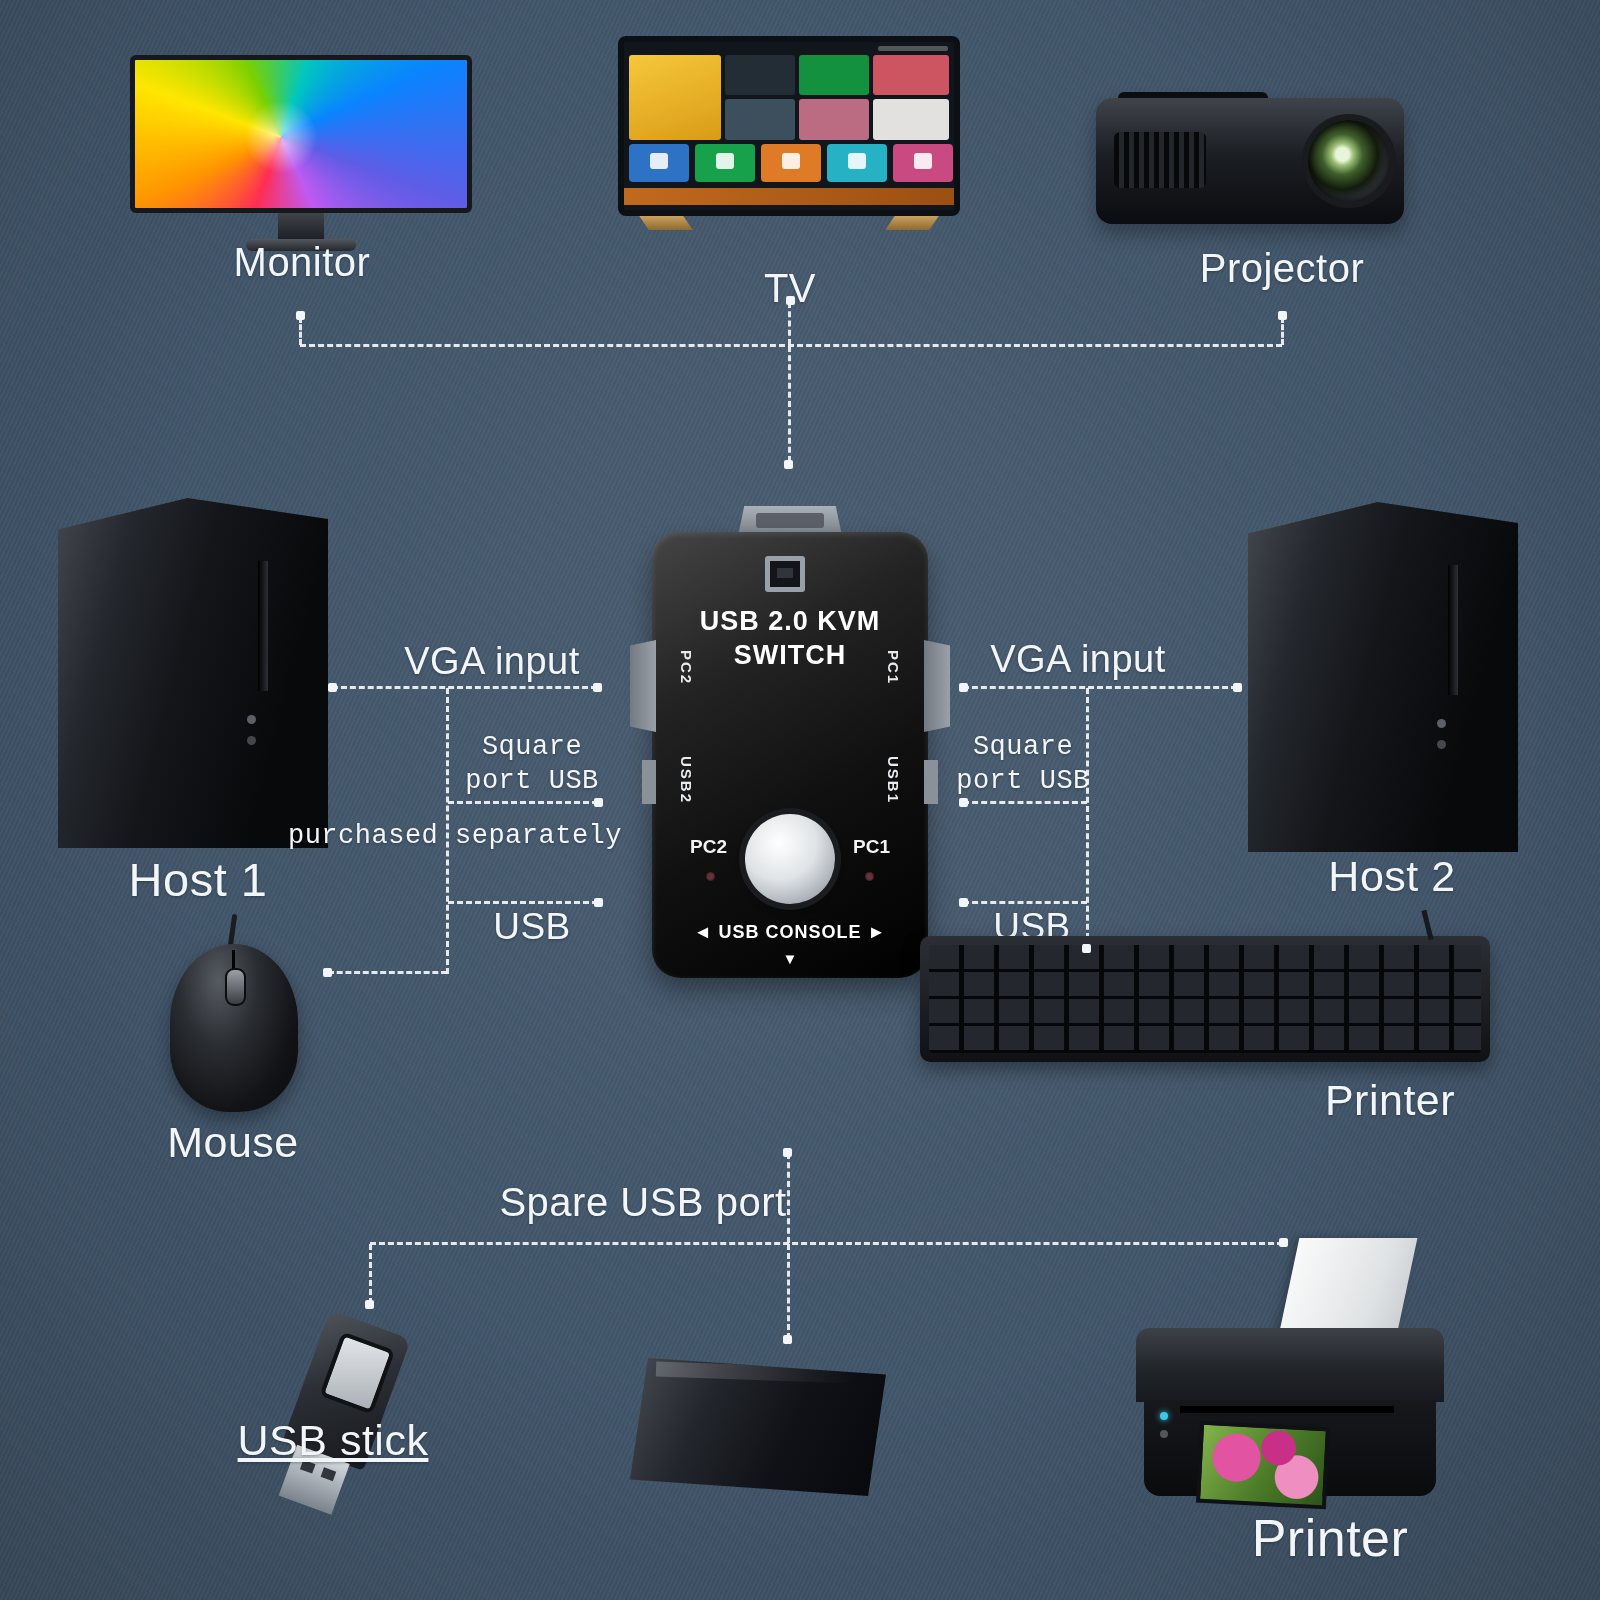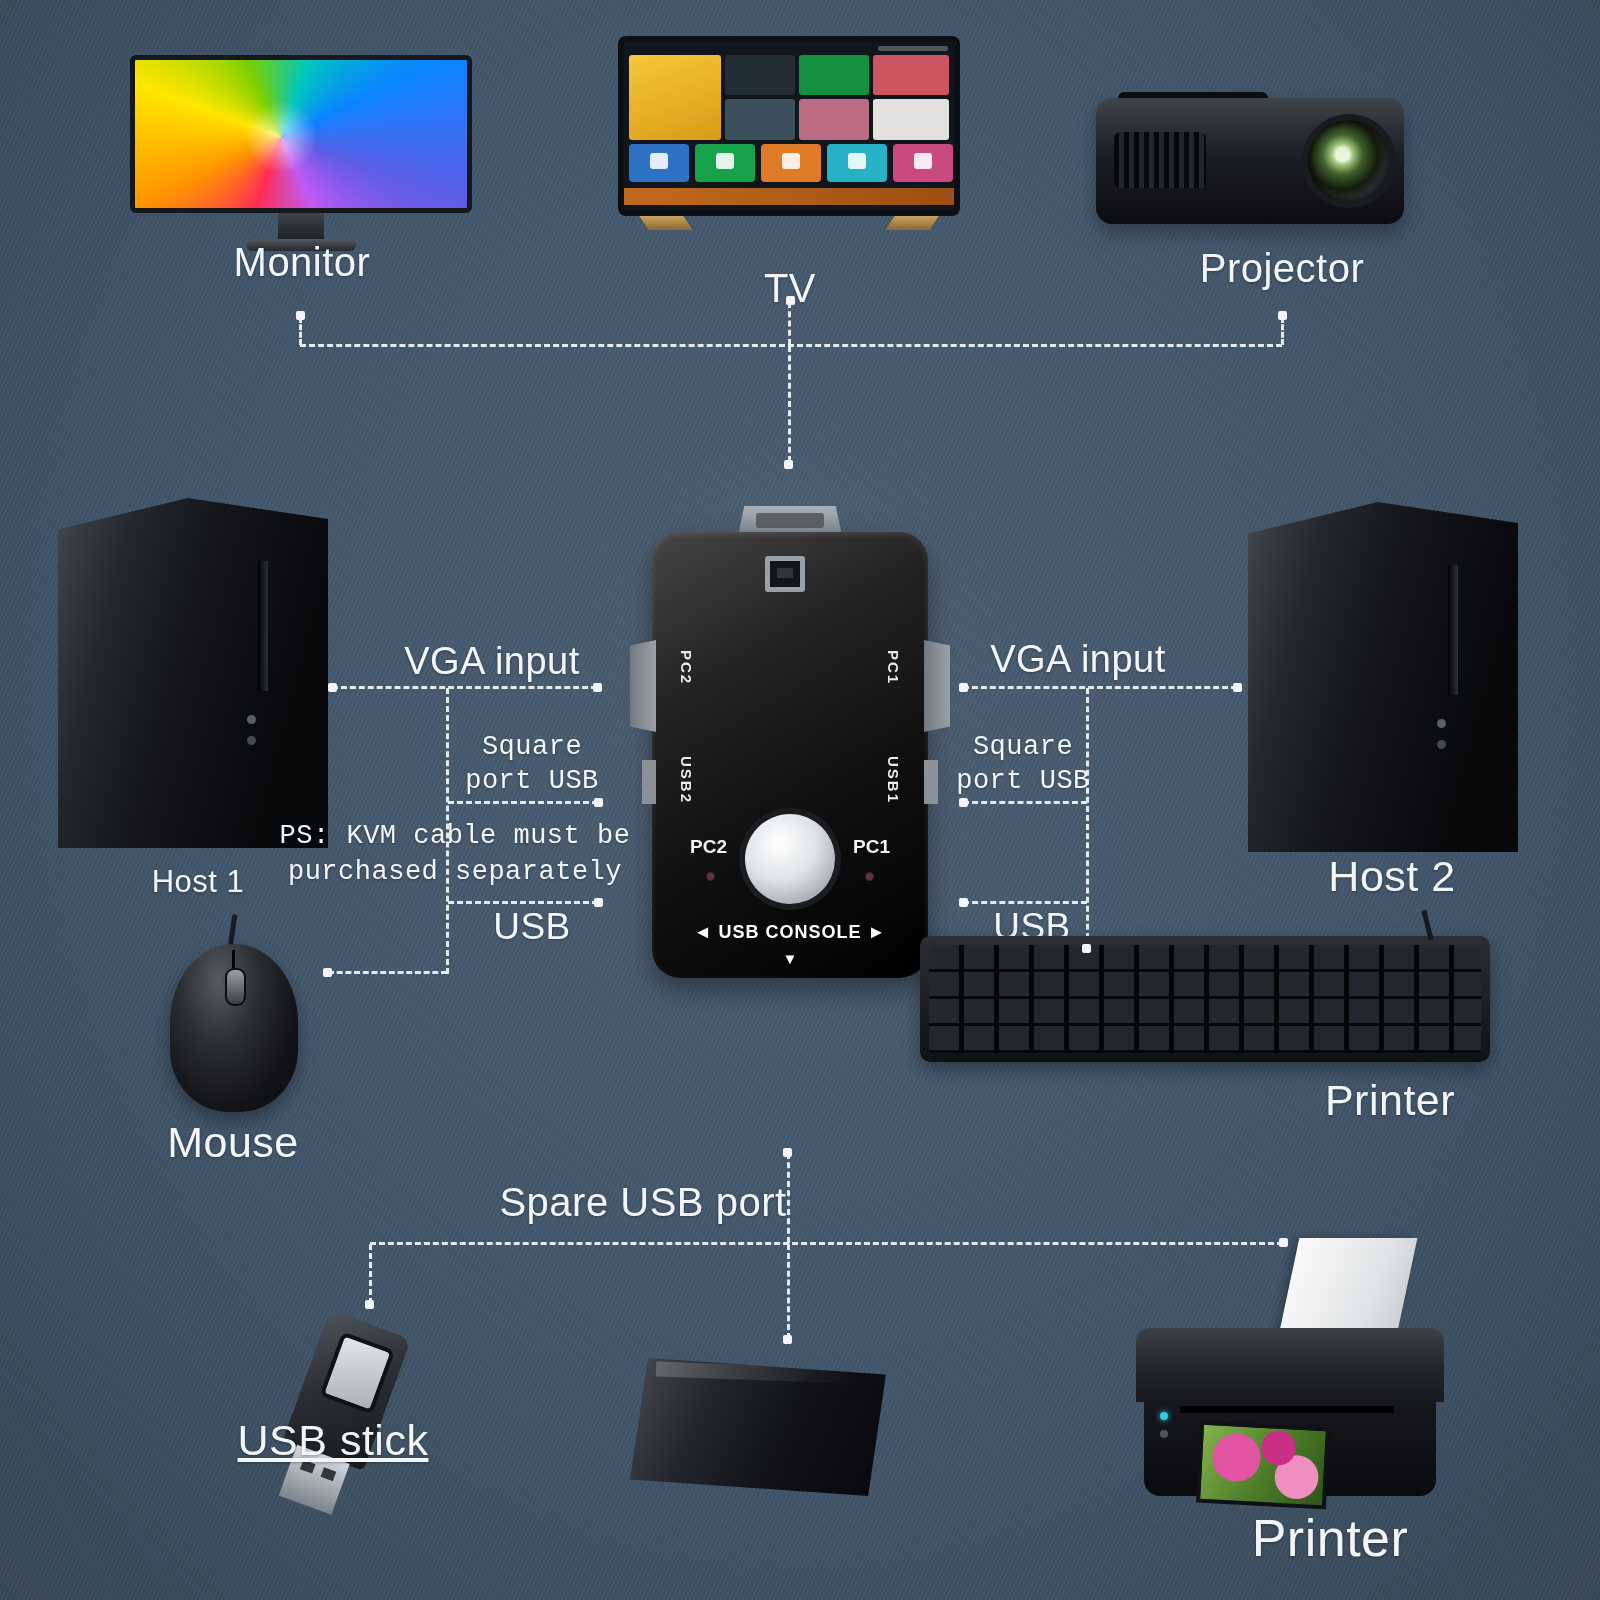--- a/index.html
+++ b/index.html
@@ -23,21 +23,21 @@
   .lbl-tv{left:790px;top:266px;}
   .lbl-projector{left:1282px;top:246px;}
   .lbl-vga-display{left:1035px;top:360px;font-size:36px;}
   .lbl-vga-input-l{left:492px;top:640px;font-size:38px;}
   .lbl-vga-input-r{left:1078px;top:638px;font-size:38px;}
   .lbl-square-l{left:532px;top:730px;font-size:27px;line-height:34px;}
   .lbl-square-r{left:1023px;top:730px;font-size:27px;line-height:34px;}
   .lbl-ps{left:455px;top:818px;font-size:27px;line-height:36px;}
   .lbl-usb-l{left:532px;top:906px;font-size:37px;}
   .lbl-usb-r{left:1032px;top:906px;font-size:37px;}
-  .lbl-host1{left:198px;top:852px;font-size:31px;margin-top:12px;}
+  .lbl-host1{left:198px;top:852px;font-size:47px;}
   .lbl-host2{left:1392px;top:852px;font-size:43px;}
   .lbl-mouse{left:233px;top:1118px;font-size:43px;}
   .lbl-keyboard{left:1390px;top:1076px;font-size:43px;}
   .lbl-spare{left:643px;top:1180px;font-size:40px;}
   .lbl-usb-stick{left:333px;top:1416px;font-size:43px;text-decoration:underline;}
   .lbl-hdd{left:765px;top:1508px;font-size:43px;}
   .lbl-printer{left:1330px;top:1508px;font-size:52px;}
 
   
   .dh{position:absolute;height:0;border-top:3px dashed rgba(243,246,248,.92);}
@@ -294,20 +294,24 @@
   </div>
   <div class="lbl lbl-host2">Host 2</div>
 
   <div class="kvm">
     <div class="kvm-top-vga"></div>
     <div class="kvm-top-vga-inner"></div>
     <div class="kvm-body"></div>
     <div class="kvm-usbb">
         <div class="kvm-usbb-inner"></div>
       </div>
+    <div class="kvm-title">
+      <span class="line">USB 2.0</span>
+      <span class="line">KVM SWITCH</span>
+    </div>
     <div class="kvm-vga-side kvm-vga-left"></div>
     <div class="kvm-vga-side kvm-vga-right"></div>
     <div class="kvm-usb-side kvm-usb-side-l"></div>
     <div class="kvm-usb-side kvm-usb-side-r"></div>
     <div class="kvm-vlabel kvm-pc2">PC2</div>
     <div class="kvm-vlabel kvm-pc1">PC1</div>
     <div class="kvm-vlabel kvm-usb2">USB2</div>
     <div class="kvm-vlabel kvm-usb1">USB1</div>
     <div class="kvm-btn"></div>
     <div class="kvm-btn-lbl kvm-btn-pc2">PC2</div>
@@ -324,21 +328,20 @@
   <div class="lbl lbl-square-l">
     <span class="line">Square</span>
     <span class="line">port USB</span>
   </div>
   <div class="lbl lbl-square-r">
     <span class="line">Square</span>
     <span class="line">port USB</span>
   </div>
 
   <div class="lbl lbl-ps">
-    <span class="line">PS: KVM cable must be</span>
     <span class="line">purchased separately</span>
   </div>
 
   <div class="lbl lbl-usb-l">USB</div>
   <div class="lbl lbl-usb-r">USB</div>
 
   <div class="dh ln-vga-l"></div>
   <div class="dv ln-left-v"></div>
   <div class="dh ln-sq-l"></div>
   <div class="dh ln-usb-l"></div>

